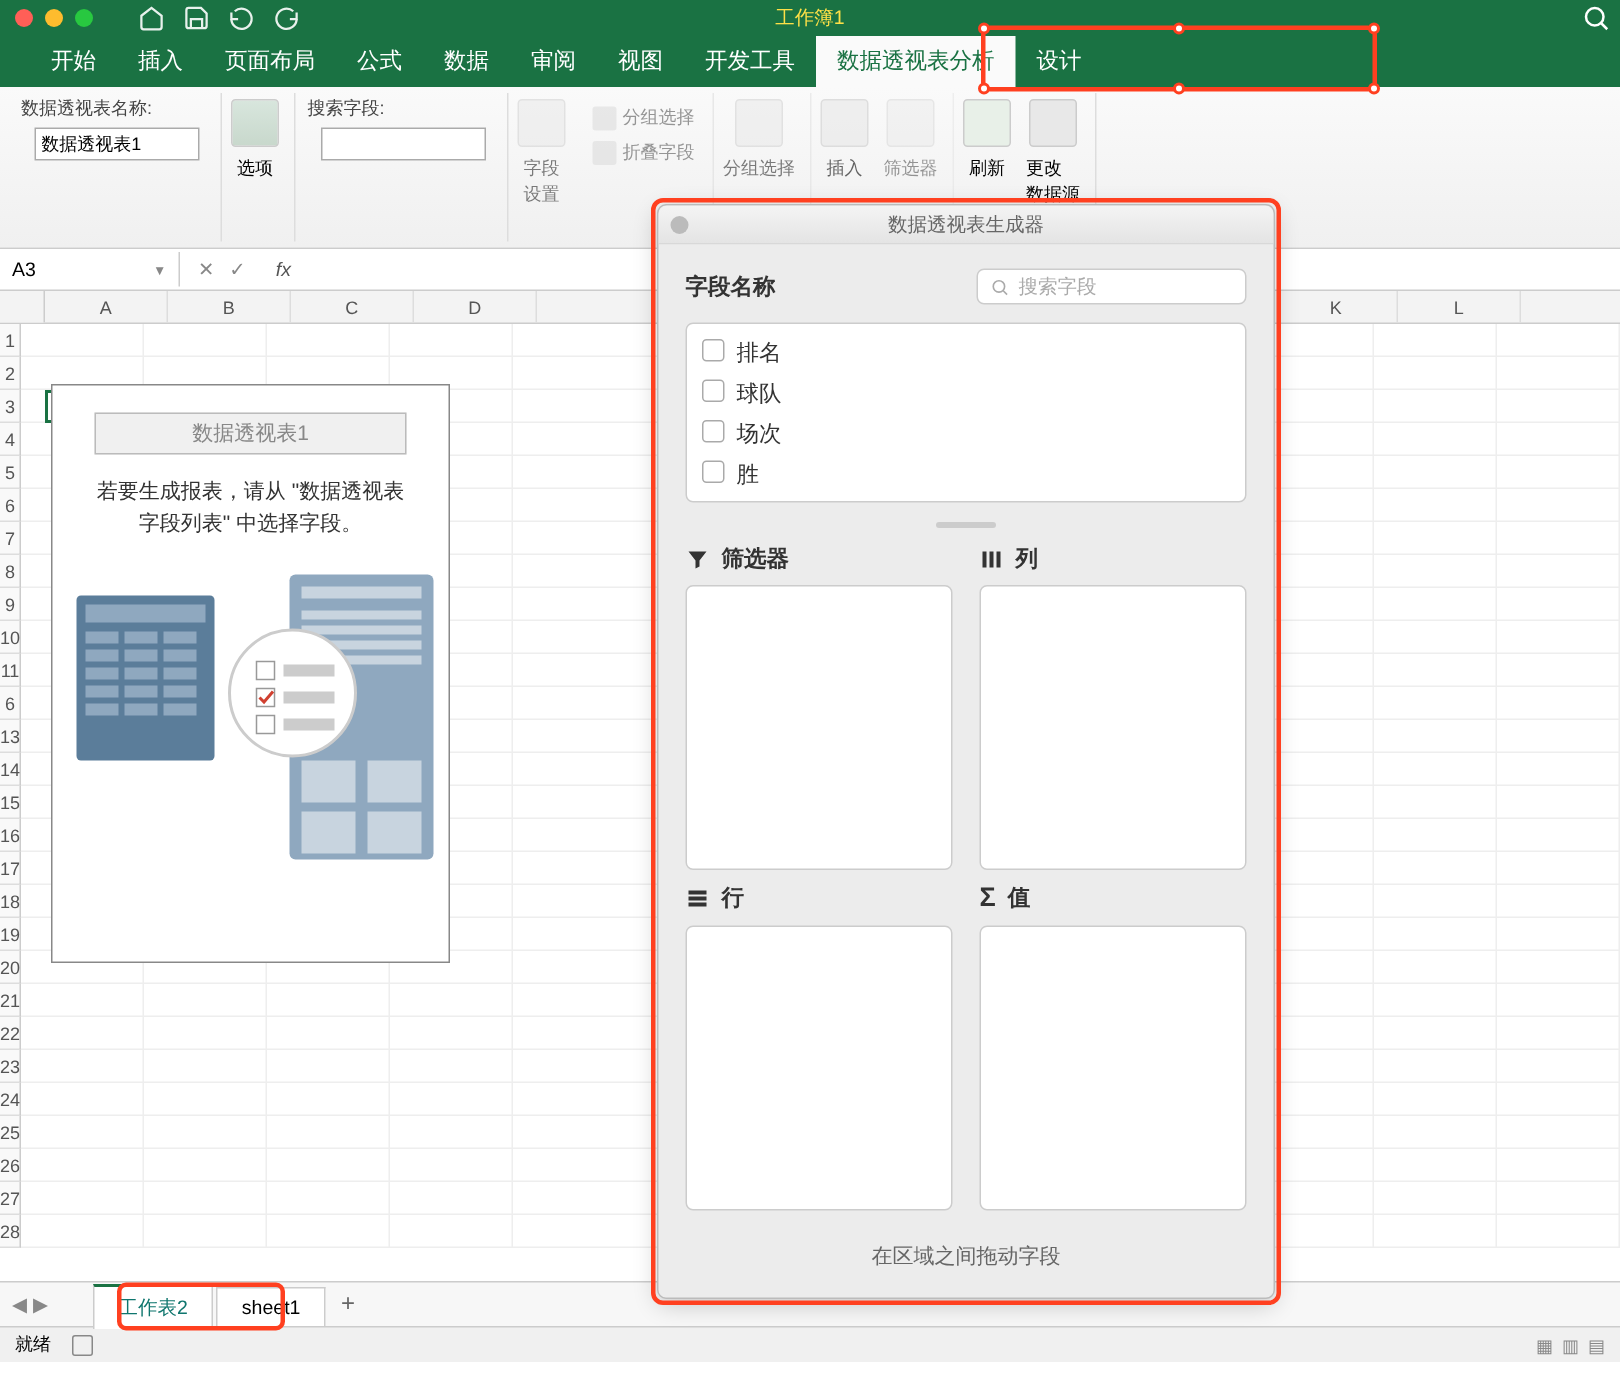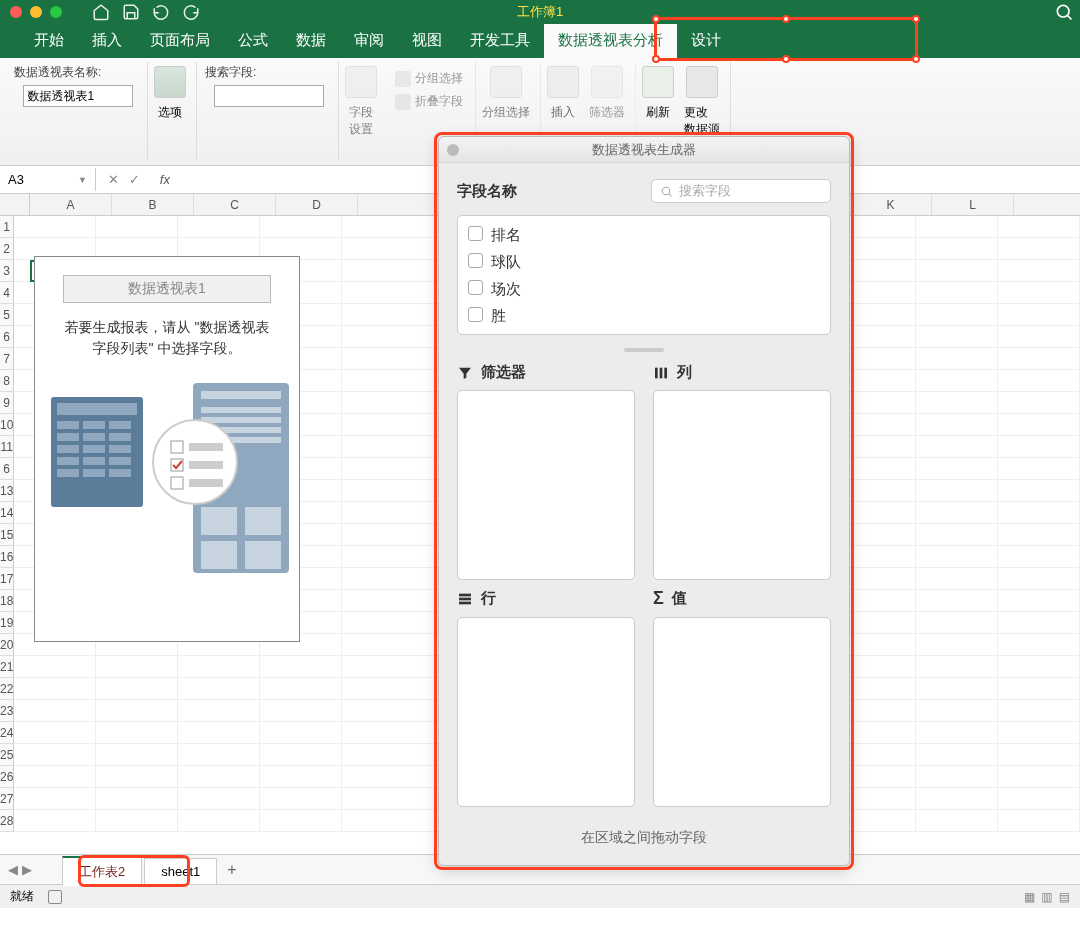--- a/index.html
+++ b/index.html
@@ -30,21 +30,21 @@
 .rg-label { font-size: 12px; color: #444; margin-bottom: 4px; align-self: flex-start; }
 .rg-input { width: 110px; height: 22px; border: 1px solid #aaa; padding: 2px 4px; font-size: 12px; background: #fff; }
 .rg-btn-label { font-size: 12px; margin-top: 2px; text-align: left; }
 .rg-icon { width: 32px; height: 32px; background: #e8e8e8; border: 1px solid #ccc; border-radius: 3px; margin-bottom: 2px; }
 .rg-vert { display: flex; flex-direction: column; align-items: center; padding: 4px; gap: 2px;}
 .rg-small-row { display:flex; align-items:center; gap:4px; font-size:12px; color:#555; padding:2px 4px;}
 .rg-small-icon { width:16px; height:16px; background:#ddd; border-radius:2px;}
 
 
 .formula-bar { height: 28px; border-bottom: 1px solid #ccc; display: flex; align-items: center; background: #fff; font-size: 13px; }
-.name-box { width: 96px; border-right: 1px solid #ccc; padding: 4px 8px; display:flex; justify-content:space-between; align-items:center; }
+.name-box { width: 120px; border-right: 1px solid #ccc; padding: 4px 8px; display:flex; justify-content:space-between; align-items:center; }
 .fb-btns { display: flex; gap: 10px; padding: 0 12px; color: #888; }
 .fx { font-style: italic; color: #555; padding-left: 8px; }
 
 
 .grid-area { position: relative; height: 660px; overflow: hidden; background: #fff; }
 .col-headers { display: flex; height: 22px; background: #f3f3f3; border-bottom: 1px solid #ccc; }
 .corner-cell { width: 30px; border-right: 1px solid #ccc; background:#f3f3f3;}
 .col-h { width: 82px; border-right: 1px solid #ddd; text-align: center; font-size: 12px; color: #555; line-height: 22px; }
 .grid-body { display: flex; }
 .row-headers { width: 30px; }
@@ -58,21 +58,21 @@
 
 .pivot-placeholder { position: absolute; left: 34px; top: 62px; width: 266px; height: 386px; border: 1px solid #888; background: #fff; padding: 10px; font-size: 13px; }
 .pivot-title-box { border: 1px solid #bbb; background: #f0f0f0; padding: 4px 0; text-align: center; color: #888; margin: 8px 18px 14px; font-size: 14px;}
 .pivot-hint { text-align: center; color: #333; font-size: 14px; line-height: 1.5; padding: 0 6px;}
 .pivot-illustration { margin-top: 18px; position:relative; height: 200px;}
 
 
 .sheet-tabs-bar { height: 30px; border-top: 1px solid #ccc; background: #f7f7f7; display: flex; align-items: center; font-size: 13px; }
 .nav-arrows { display: flex; padding: 0 8px; gap: 4px; color: #888; }
 .sheet-tab { padding: 5px 16px; border: 1px solid #ccc; border-bottom: none; background: #fff; margin-left: 2px; position: relative; top: 1px;}
-.sheet-tab.active { color: #7f1d1d; font-weight: 500; border-top: 2px solid #1a7243;}
+.sheet-tab.active { color: #0f766e; font-weight: 500; border-top: 2px solid #1a7243;}
 .sheet-add { padding: 4px 10px; color: #666; font-size: 16px; }
 .highlight-sheet { position: absolute; border: 3px solid #ff4020; border-radius: 6px; pointer-events: none; }
 
 
 .status-bar { height: 24px; background: #f0f0f0; border-top: 1px solid #ccc; display: flex; align-items: center; padding: 0 10px; font-size: 12px; justify-content: space-between;}
 
 
 .builder-panel { position: absolute; left: 438px; top: 136px; width: 412px; height: 730px; background: #ececec; border: 1px solid #bbb; border-radius: 6px; box-shadow: 0 4px 16px rgba(0,0,0,0.2); display: flex; flex-direction: column; }
 .builder-titlebar { height: 26px; display: flex; align-items: center; justify-content: center; color: #666; font-size: 13px; position: relative; border-bottom: 1px solid #d8d8d8; border-radius: 6px 6px 0 0; background: linear-gradient(#f4f4f4,#e4e4e4);}
 .builder-close { position: absolute; left: 8px; width: 12px; height: 12px; border-radius: 50%; background: #bbb; }

